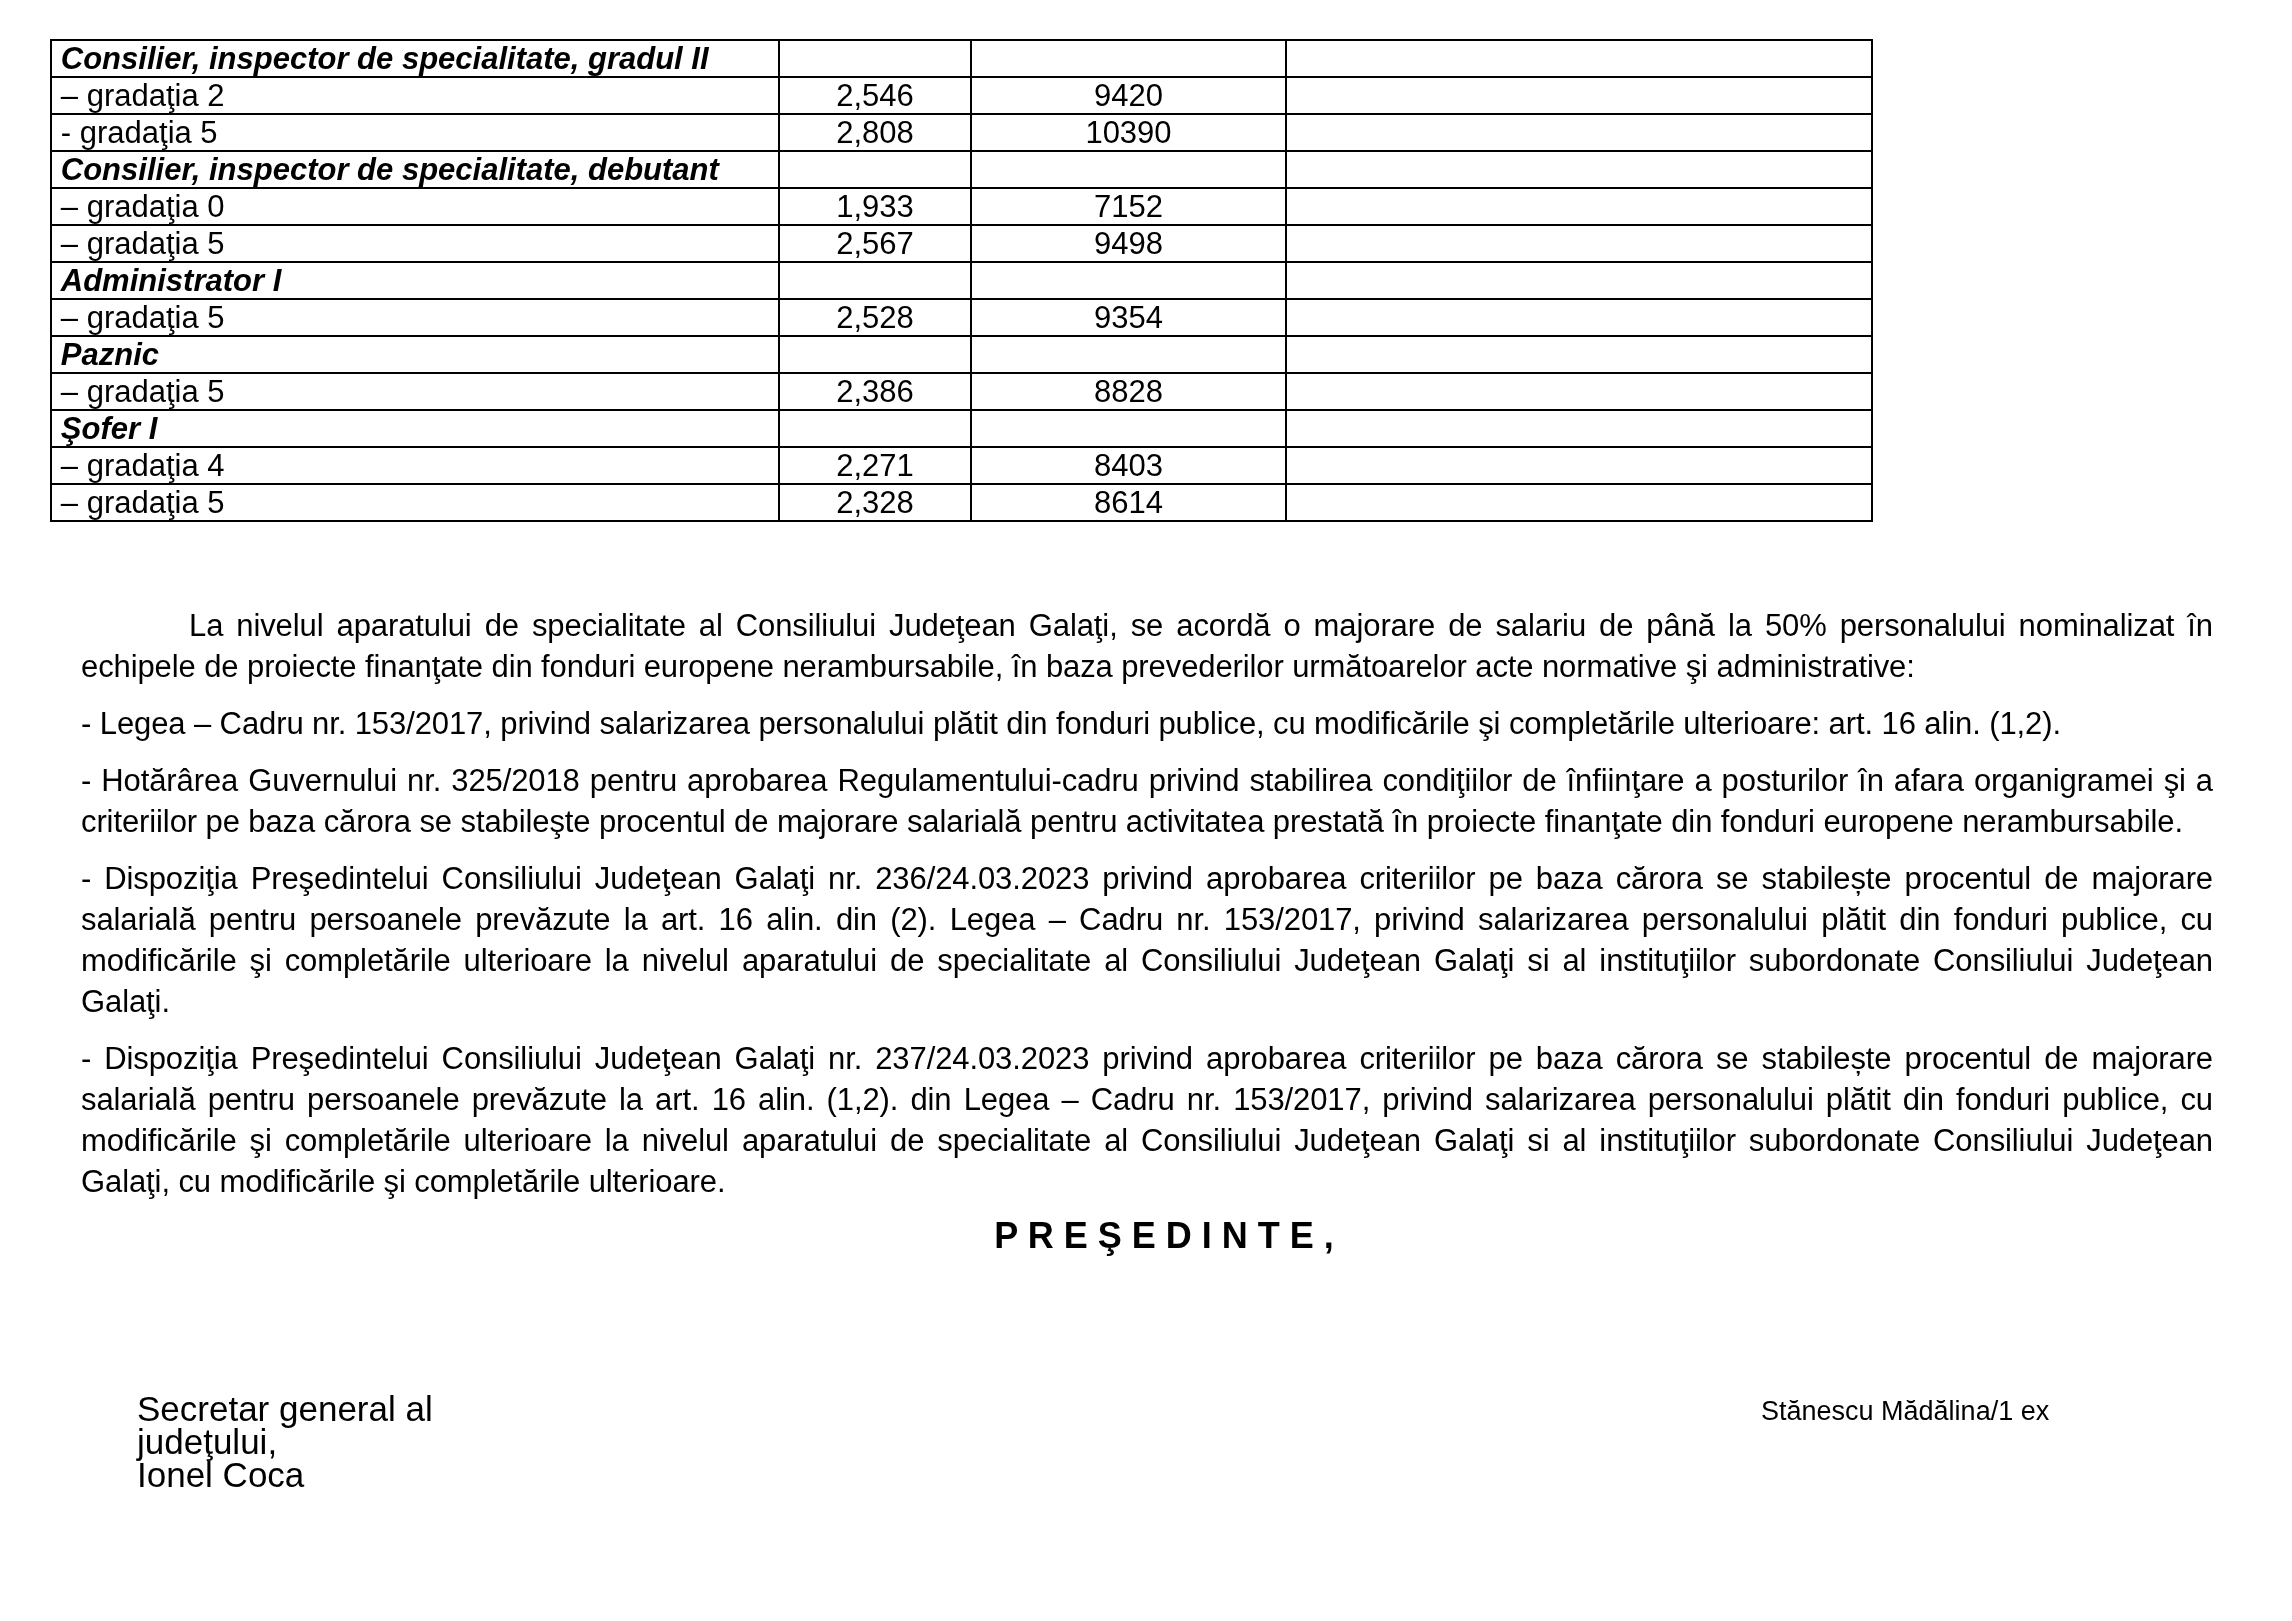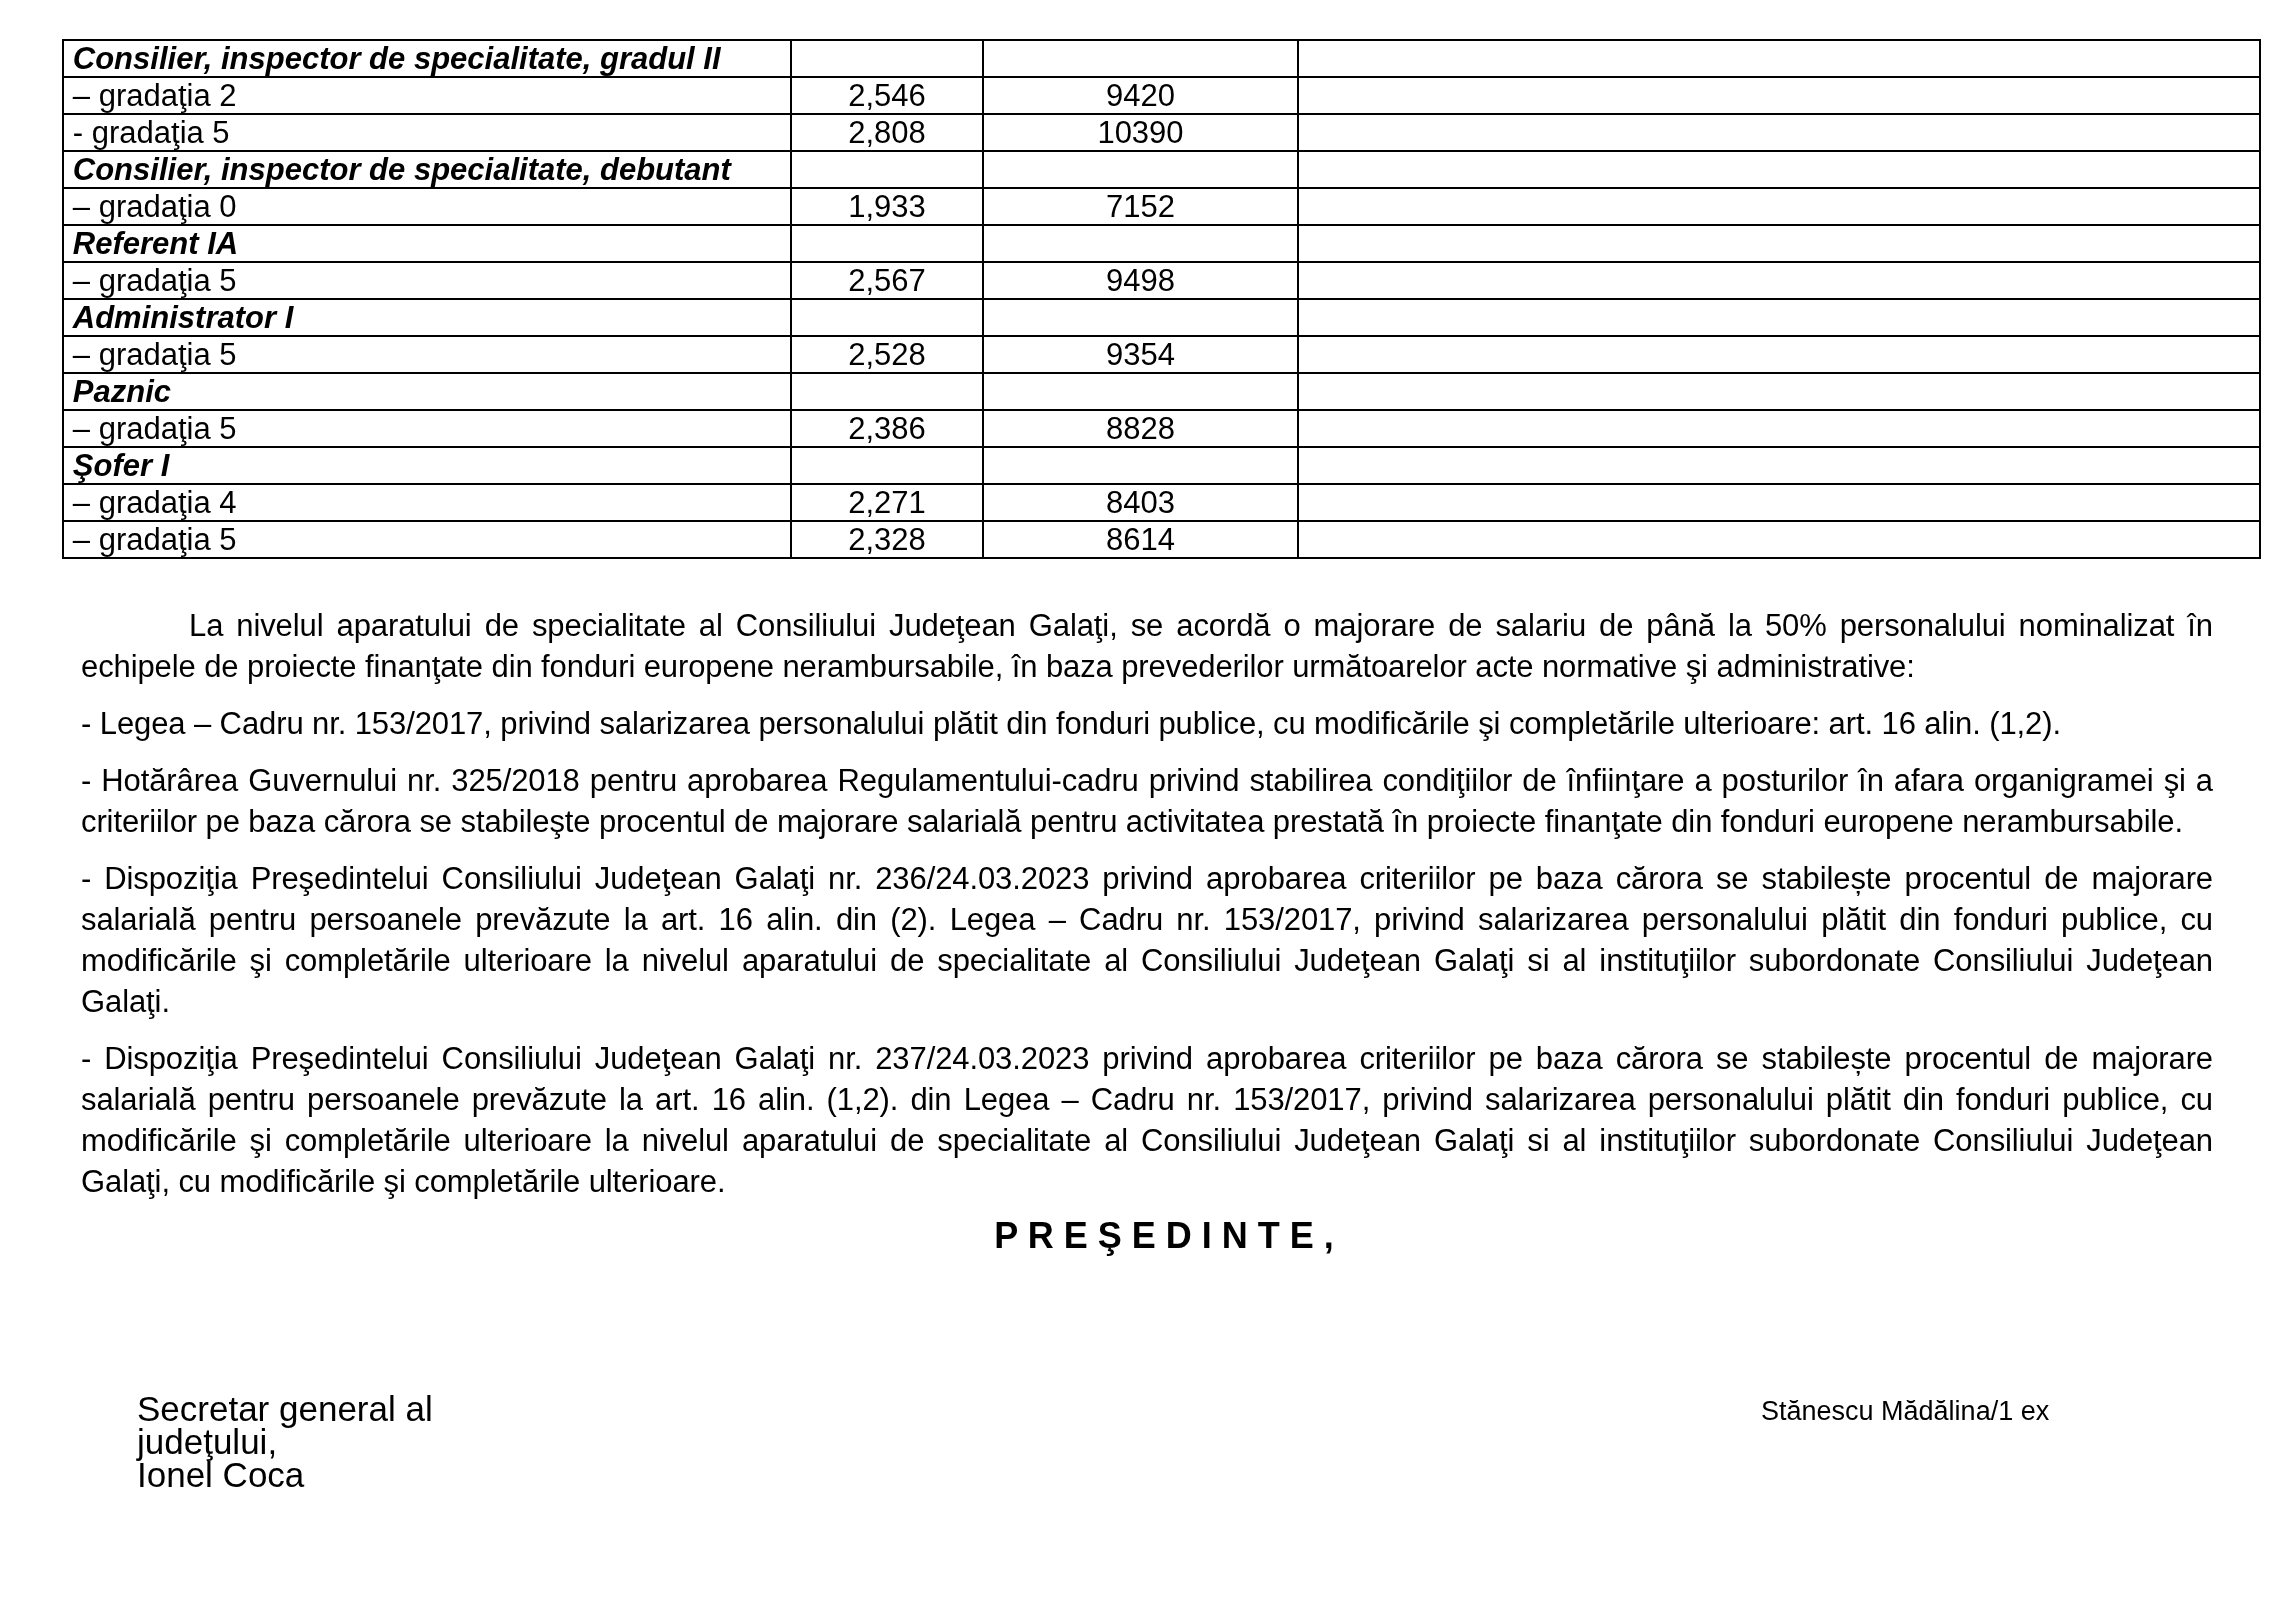--- a/index.html
+++ b/index.html
@@ -4,21 +4,21 @@
 <style>
   html,body{margin:0;padding:0;}
   body{
     width:2293px;height:1621px;
     background:#ffffff;color:#000000;
     font-family:"Liberation Sans", sans-serif;
     position:relative;overflow:hidden;
   }
   
   .doc-table{
-    position:absolute;left:62px;top:39px;width:2199px;
+    position:absolute;left:50px;top:39px;width:1823px;
     border-collapse:collapse;table-layout:fixed;
     border:2.9px solid #000;
   }
   .doc-table col.c1{width:728px;}
   .doc-table col.c2{width:192px;}
   .doc-table col.c3{width:315px;}
   .doc-table td{
     border:2px solid #000;
     height:35px;
     font-size:31px;line-height:1;
@@ -89,26 +89,20 @@
       <td class="c-num"></td>
       <td class="c-num"></td>
       <td class="c-empty"></td>
     </tr>
     <tr>
       <td class="c-label">– gradaţia 0</td>
       <td class="c-num">1,933</td>
       <td class="c-num">7152</td>
       <td class="c-empty"></td>
     </tr>
-    <tr class="category">
-      <td class="c-label">Referent IA</td>
-      <td class="c-num"></td>
-      <td class="c-num"></td>
-      <td class="c-empty"></td>
-    </tr>
     <tr>
       <td class="c-label">– gradaţia 5</td>
       <td class="c-num">2,567</td>
       <td class="c-num">9498</td>
       <td class="c-empty"></td>
     </tr>
     <tr class="category">
       <td class="c-label">Administrator I</td>
       <td class="c-num"></td>
       <td class="c-num"></td>

